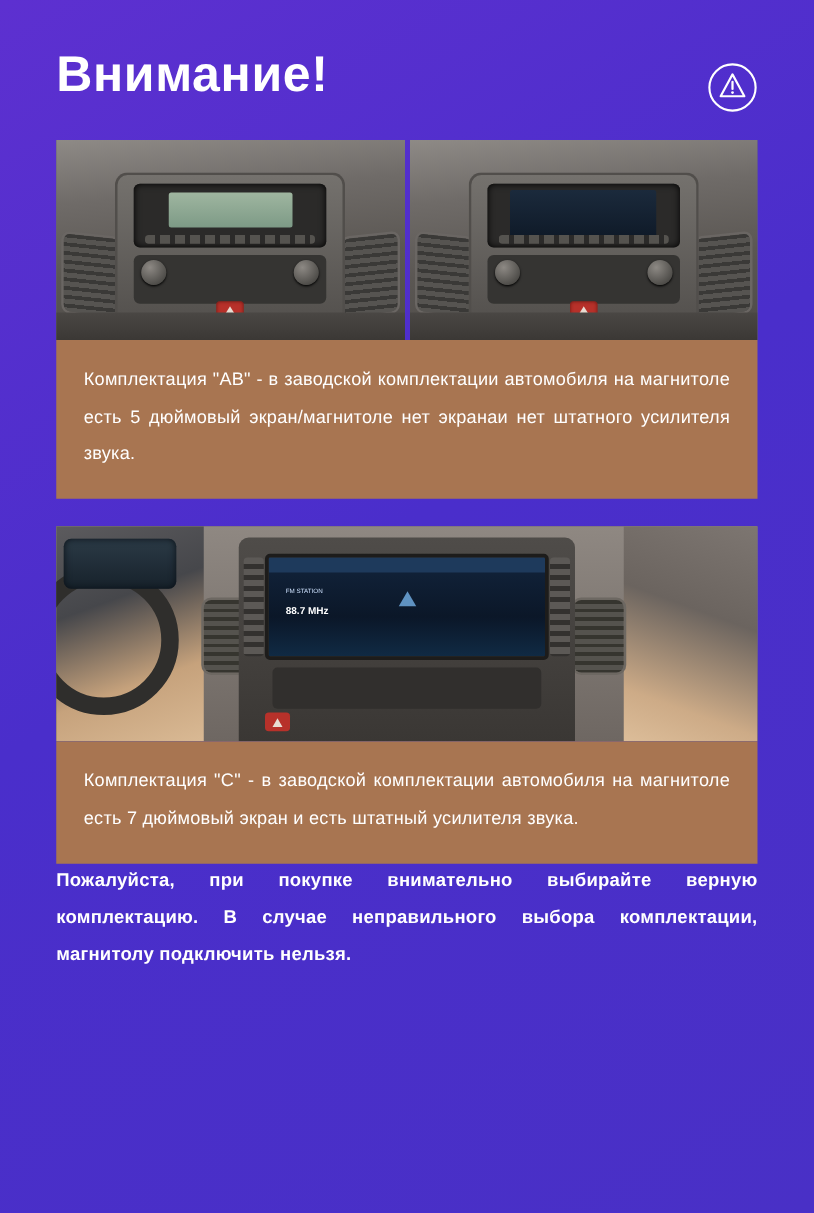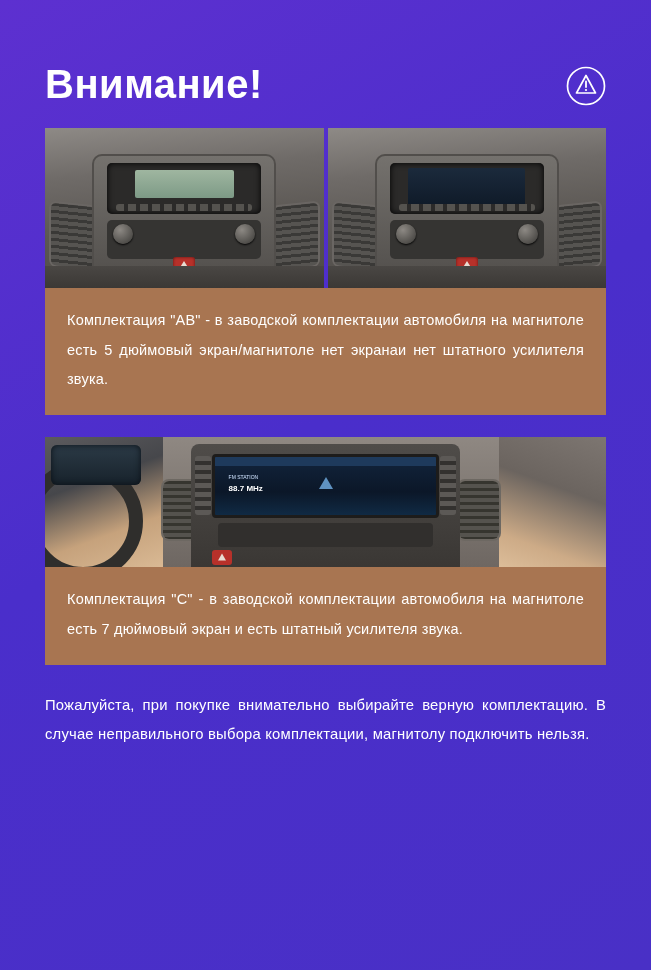--- a/index.html
+++ b/index.html
@@ -14,23 +14,23 @@
   .page {
     position: relative;
     width: 651px;
     height: 970px;
     background: linear-gradient(150deg, #5d30d0 0%, #4a2ecb 45%, #4930c6 100%);
     padding: 0 45px;
   }
   
   .header {
     display: flex;
-    align-items: flex-end;
+    align-items: flex-start;
     justify-content: space-between;
-    padding-top: 54px;
+    padding-top: 38px;
   }
   .title {
     font-size: 40px;
     font-weight: bold;
     color: #ffffff;
     letter-spacing: 0.5px;
     line-height: 1.1;
     margin: 0;
   }
   .warn-icon {
@@ -58,21 +58,21 @@
     height: 160px;
   }
   .photo {
     position: relative;
     flex: 1 1 0;
     overflow: hidden;
     background: #6b6b6b;
   }
   .photo-wide {
     margin-top: 22px;
-    height: 130px;
+    height: 172px;
     position: relative;
     overflow: hidden;
     background: #7d7369;
   }
   
   .dash {
     position: absolute;
     inset: 0;
     background: linear-gradient(175deg, #8e8a86 0%, #6f6b68 28%, #5b5753 60%, #4c4946 100%);
   }
@@ -266,26 +266,26 @@
     color: #ffffff;
     padding: 18px 22px 20px 22px;
     font-size: 14.5px;
     line-height: 2.05;
     text-align: justify;
     letter-spacing: 0.2px;
   }
   .caption-ab { margin-top: 0; }
   .caption-c { margin-top: 0; }
   .outro {
-    margin-top: 26px;
     color: #ffffff;
     font-size: 14.8px;
     line-height: 2.0;
     text-align: justify;
     letter-spacing: 0.2px;
+    font-weight: bold;
   }
   .outro p { margin: 0; }
 </style>
 </head>
 <body>
 
 <div class="page">
 
   <div class="header">
     <h1 class="title">Внимание!</h1>

